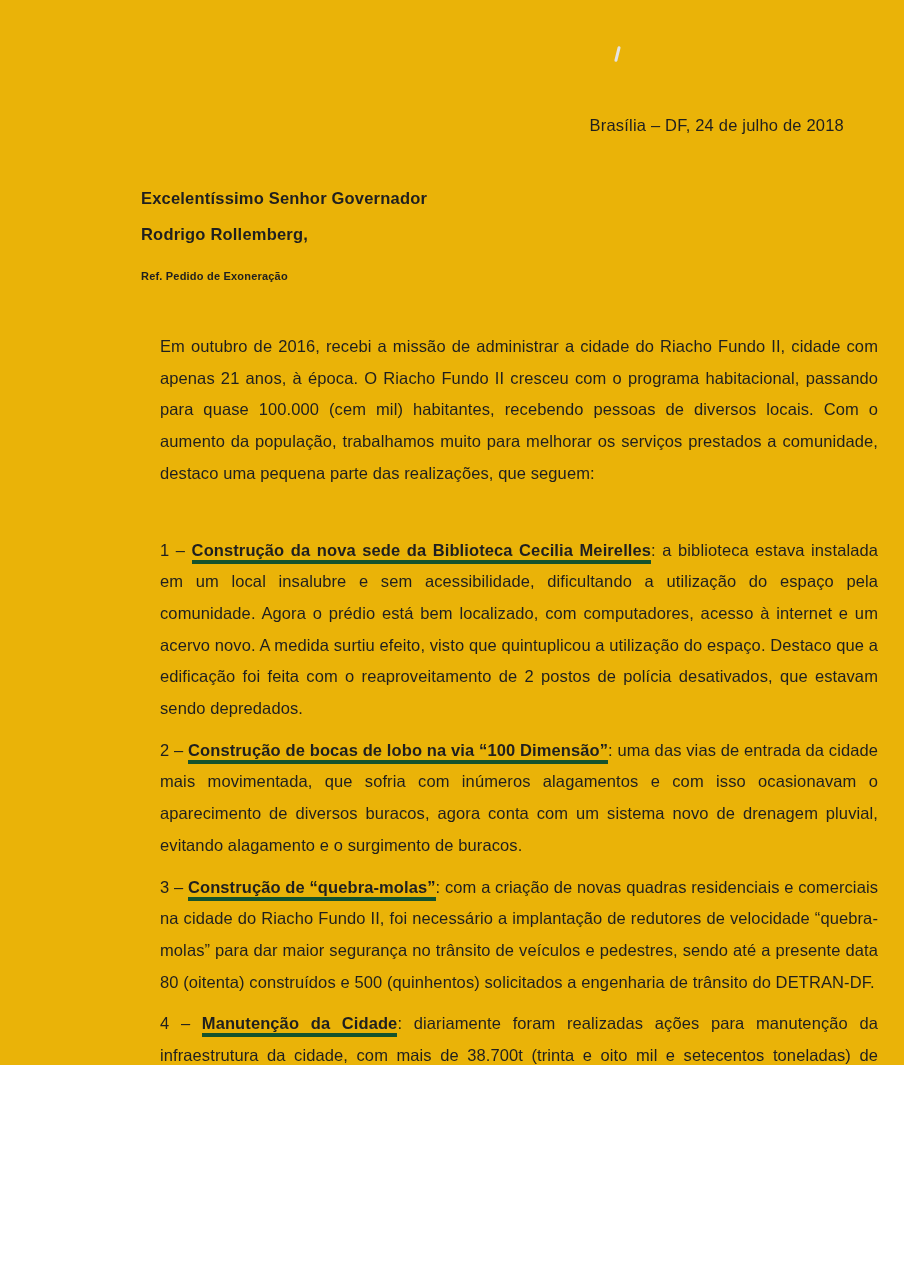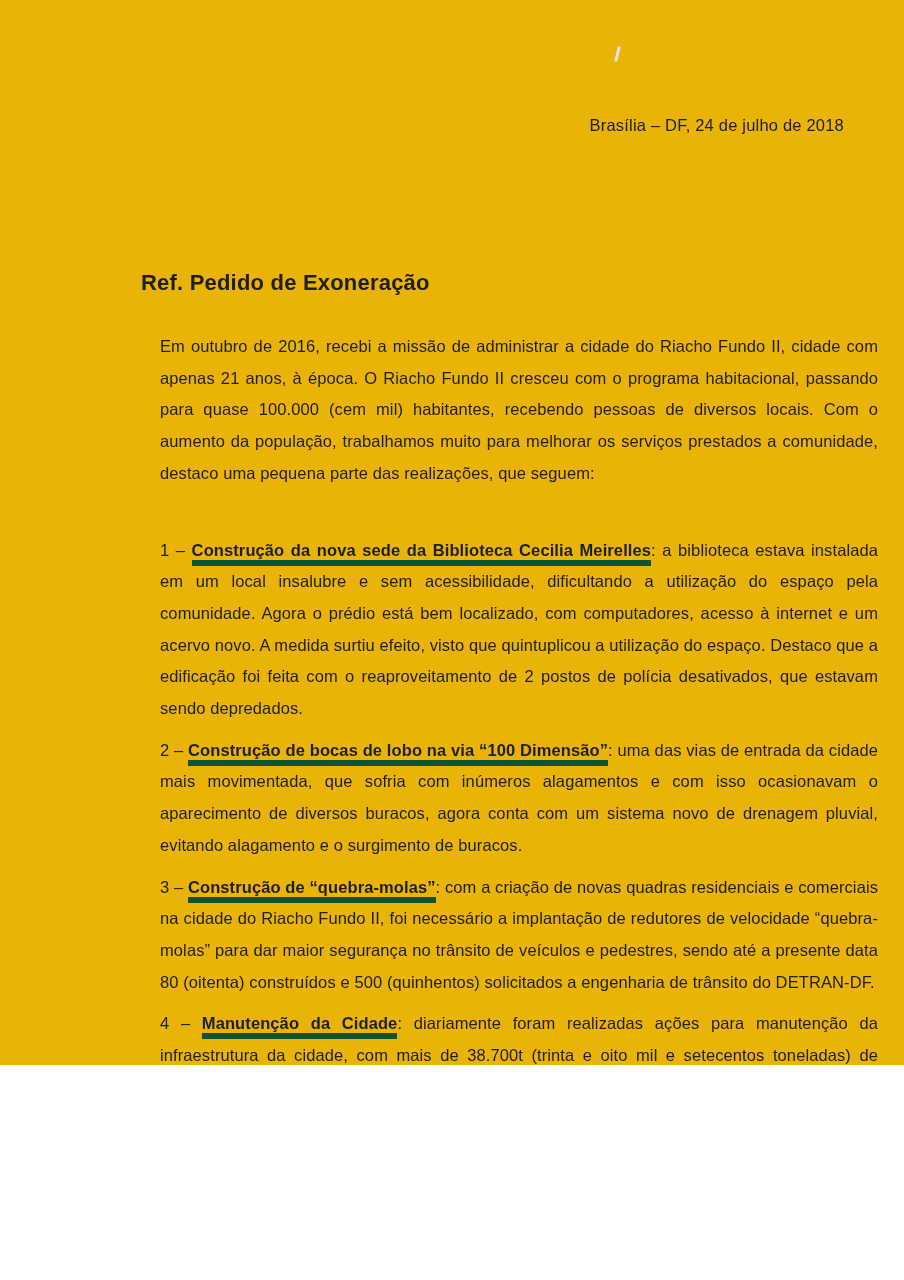--- a/index.html
+++ b/index.html
@@ -30,21 +30,21 @@
     left: 141px;
     font-size: 16.5px;
     font-weight: 700;
     line-height: 36px;
     letter-spacing: 0.2px;
   }
   .ref-line {
     position: absolute;
     top: 270px;
     left: 141px;
-    font-size: 22px;
+    font-size: 11px;
     font-weight: 700;
     letter-spacing: 0.2px;
   }
   .body-copy {
     position: absolute;
     top: 331px;
     left: 128px;
     width: 718px;
     font-size: 16.5px;
     line-height: 31.7px;
@@ -56,21 +56,21 @@
     margin: 0;
   }
   .intro {
     margin-bottom: 45px;
   }
   .item {
     margin-bottom: 10px;
   }
   .item-heading {
     font-weight: 700;
-    border-bottom: 6px solid #14532d;
+    border-bottom: 4px solid #14532d;
     padding-bottom: 1px;
   }
   .scan-artifact {
     position: absolute;
     left: 616px;
     top: 46px;
     width: 3px;
     height: 16px;
     background: #e4e4e4;
     transform: rotate(14deg);
@@ -78,20 +78,24 @@
   }
 </style>
 </head>
 <body>
 
 <div class="page">
   <div class="scan-artifact"></div>
 
   <div class="date-line">Brasília – DF, 24 de julho de 2018</div>
 
+  <div class="addressee">
+    <div>Excelentíssimo Senhor Governador</div>
+    <div>Rodrigo Rollemberg,</div>
+  </div>
 
   <div class="ref-line">Ref. Pedido de Exoneração</div>
 
   <div class="body-copy">
     <p class="para intro">Em outubro de 2016, recebi a missão de administrar a cidade do Riacho Fundo II, cidade com apenas 21 anos, à época. O Riacho Fundo II cresceu com o programa habitacional, passando para quase 100.000 (cem mil) habitantes, recebendo pessoas de diversos locais. Com o aumento da população, trabalhamos muito para melhorar os serviços prestados a comunidade, destaco uma pequena parte das realizações, que seguem:</p>
     <div id="items">
         <p class="para item"><span>1 – </span><span class="item-heading">Construção da nova sede da Biblioteca Cecilia Meirelles</span><span>: </span><span>a biblioteca estava instalada em um local insalubre e sem acessibilidade, dificultando a utilização do espaço pela comunidade. Agora o prédio está bem localizado, com computadores, acesso à internet e um acervo novo. A medida surtiu efeito, visto que quintuplicou a utilização do espaço. Destaco que a edificação foi feita com o reaproveitamento de 2 postos de polícia desativados, que estavam sendo depredados.</span></p>
         <p class="para item"><span>2 – </span><span class="item-heading">Construção de bocas de lobo na via “100 Dimensão”</span><span>: </span><span>uma das vias de entrada da cidade mais movimentada, que sofria com inúmeros alagamentos e com isso ocasionavam o aparecimento de diversos buracos, agora conta com um sistema novo de drenagem pluvial, evitando alagamento e o surgimento de buracos.</span></p>
         <p class="para item"><span>3 – </span><span class="item-heading">Construção de “quebra-molas”</span><span>: </span><span>com a criação de novas quadras residenciais e comerciais na cidade do Riacho Fundo II, foi necessário a implantação de redutores de velocidade “quebra-molas” para dar maior segurança no trânsito de veículos e pedestres, sendo até a presente data 80 (oitenta) construídos e 500 (quinhentos) solicitados a engenharia de trânsito do DETRAN-DF.</span></p>
         <p class="para item"><span>4 – </span><span class="item-heading">Manutenção da Cidade</span><span>: </span><span>diariamente foram realizadas ações para manutenção da infraestrutura da cidade, com mais de 38.700t (trinta e oito mil e setecentos toneladas) de entulhos retirados das áreas verdes, 420 (quatrocentas e vinte) árvores podadas, 600 (seiscentos) metros de recomposição de meio-fio, mais de 500</span></p>

